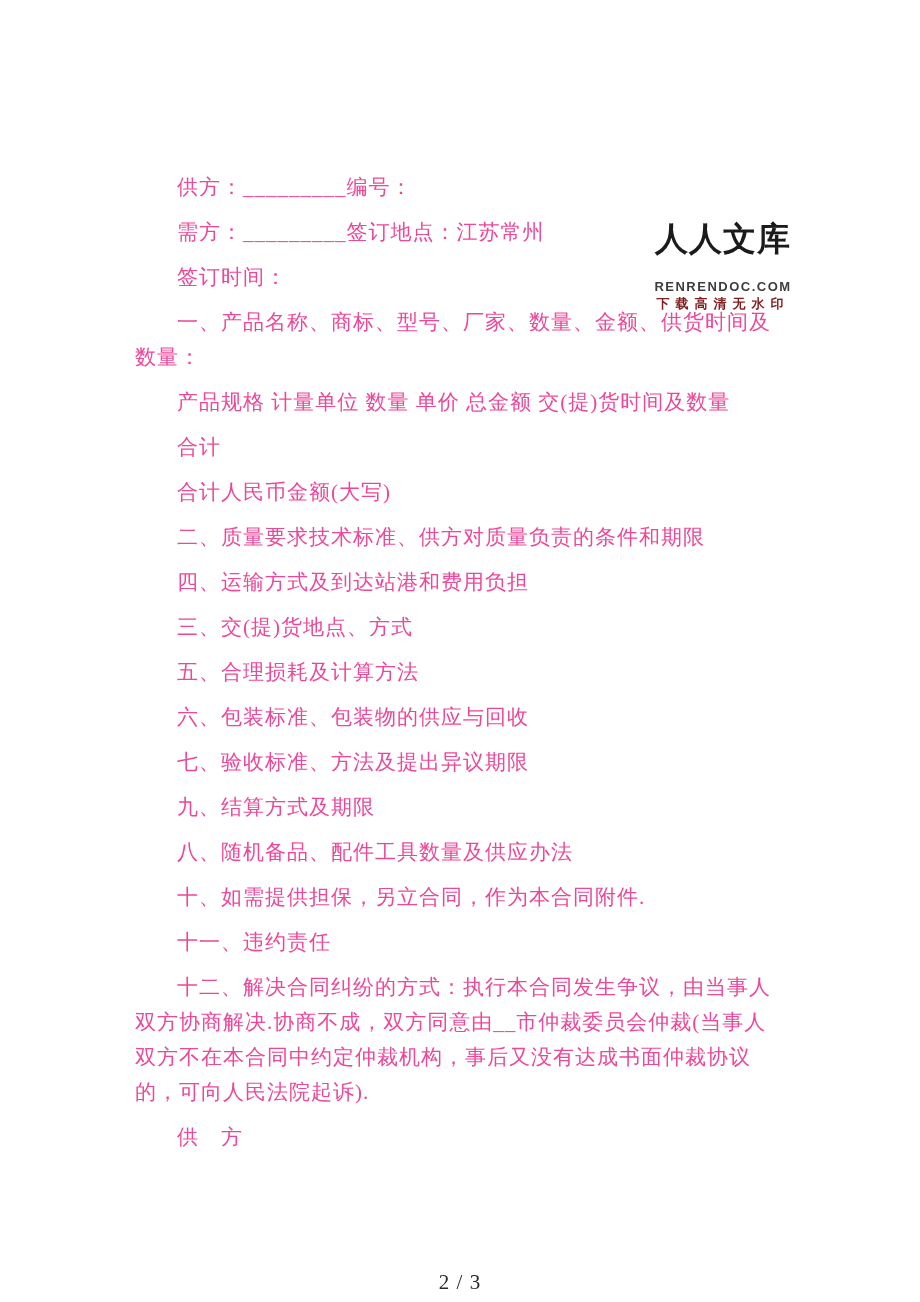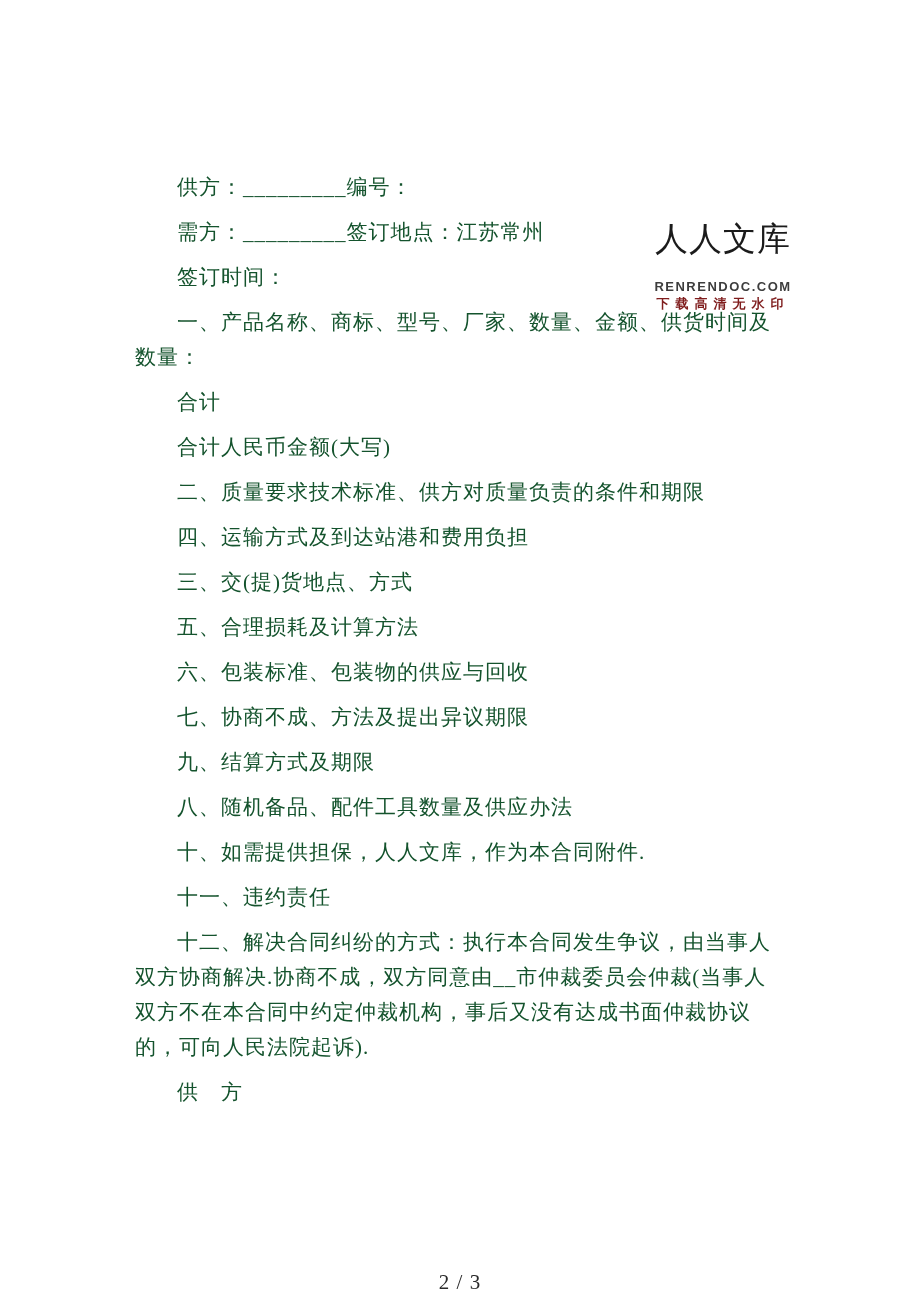--- a/index.html
+++ b/index.html
@@ -18,39 +18,39 @@
       background: #ffffff;
     }
     .content {
       position: absolute;
       left: 135px;
       top: 170px;
       width: 652px;
       font-size: 21px;
       line-height: 35px;
       letter-spacing: 1px;
-      color: #14532d;
+      color: #ec4899;
       word-break: break-all;
     }
     .content p {
       margin: 0 0 10px 0;
       text-indent: 42px;
     }
     .watermark {
       position: absolute;
       left: 642px;
       top: 222px;
       width: 162px;
       text-align: center;
       font-family: "Liberation Sans", "DejaVu Sans", sans-serif;
       color: #1b1b1b;
     }
     .wm-brand {
       font-size: 33px;
-      font-weight: 400;
+      font-weight: 700;
       letter-spacing: 1px;
       line-height: 34px;
       white-space: nowrap;
     }
     .wm-domain {
       font-size: 13px;
       font-weight: 700;
       letter-spacing: 1.5px;
       line-height: 14px;
       color: #3d3d3d;
@@ -81,31 +81,32 @@
 </head>
 <body>
 
 <div class="page">
 
   <main class="content">
     <p>供方：_________编号：</p>
     <p>需方：_________签订地点：江苏常州</p>
     <p>签订时间：</p>
     <p>一、产品名称、商标、型号、厂家、数量、金额、供货时间及数量：</p>
+    <p>产品规格 计量单位 数量 单价 总金额 交(提)货时间及数量</p>
     <p>合计</p>
     <p>合计人民币金额(大写)</p>
     <p>二、质量要求技术标准、供方对质量负责的条件和期限</p>
     <p>四、运输方式及到达站港和费用负担</p>
     <p>三、交(提)货地点、方式</p>
     <p>五、合理损耗及计算方法</p>
     <p>六、包装标准、包装物的供应与回收</p>
-    <p>七、协商不成、方法及提出异议期限</p>
+    <p>七、验收标准、方法及提出异议期限</p>
     <p>九、结算方式及期限</p>
     <p>八、随机备品、配件工具数量及供应办法</p>
-    <p>十、如需提供担保，人人文库，作为本合同附件.</p>
+    <p>十、如需提供担保，另立合同，作为本合同附件.</p>
     <p>十一、违约责任</p>
     <p>十二、解决合同纠纷的方式：执行本合同发生争议，由当事人双方协商解决.协商不成，双方同意由__市仲裁委员会仲裁(当事人双方不在本合同中约定仲裁机构，事后又没有达成书面仲裁协议的，可向人民法院起诉).</p>
     <p>供　方</p>
   </main>
 
   <aside class="watermark">
     <div class="wm-brand">人人文库</div>
     <div class="wm-domain">RENRENDOC.COM</div>
     <div class="wm-tagline">下载高清无水印</div>
   </aside>

